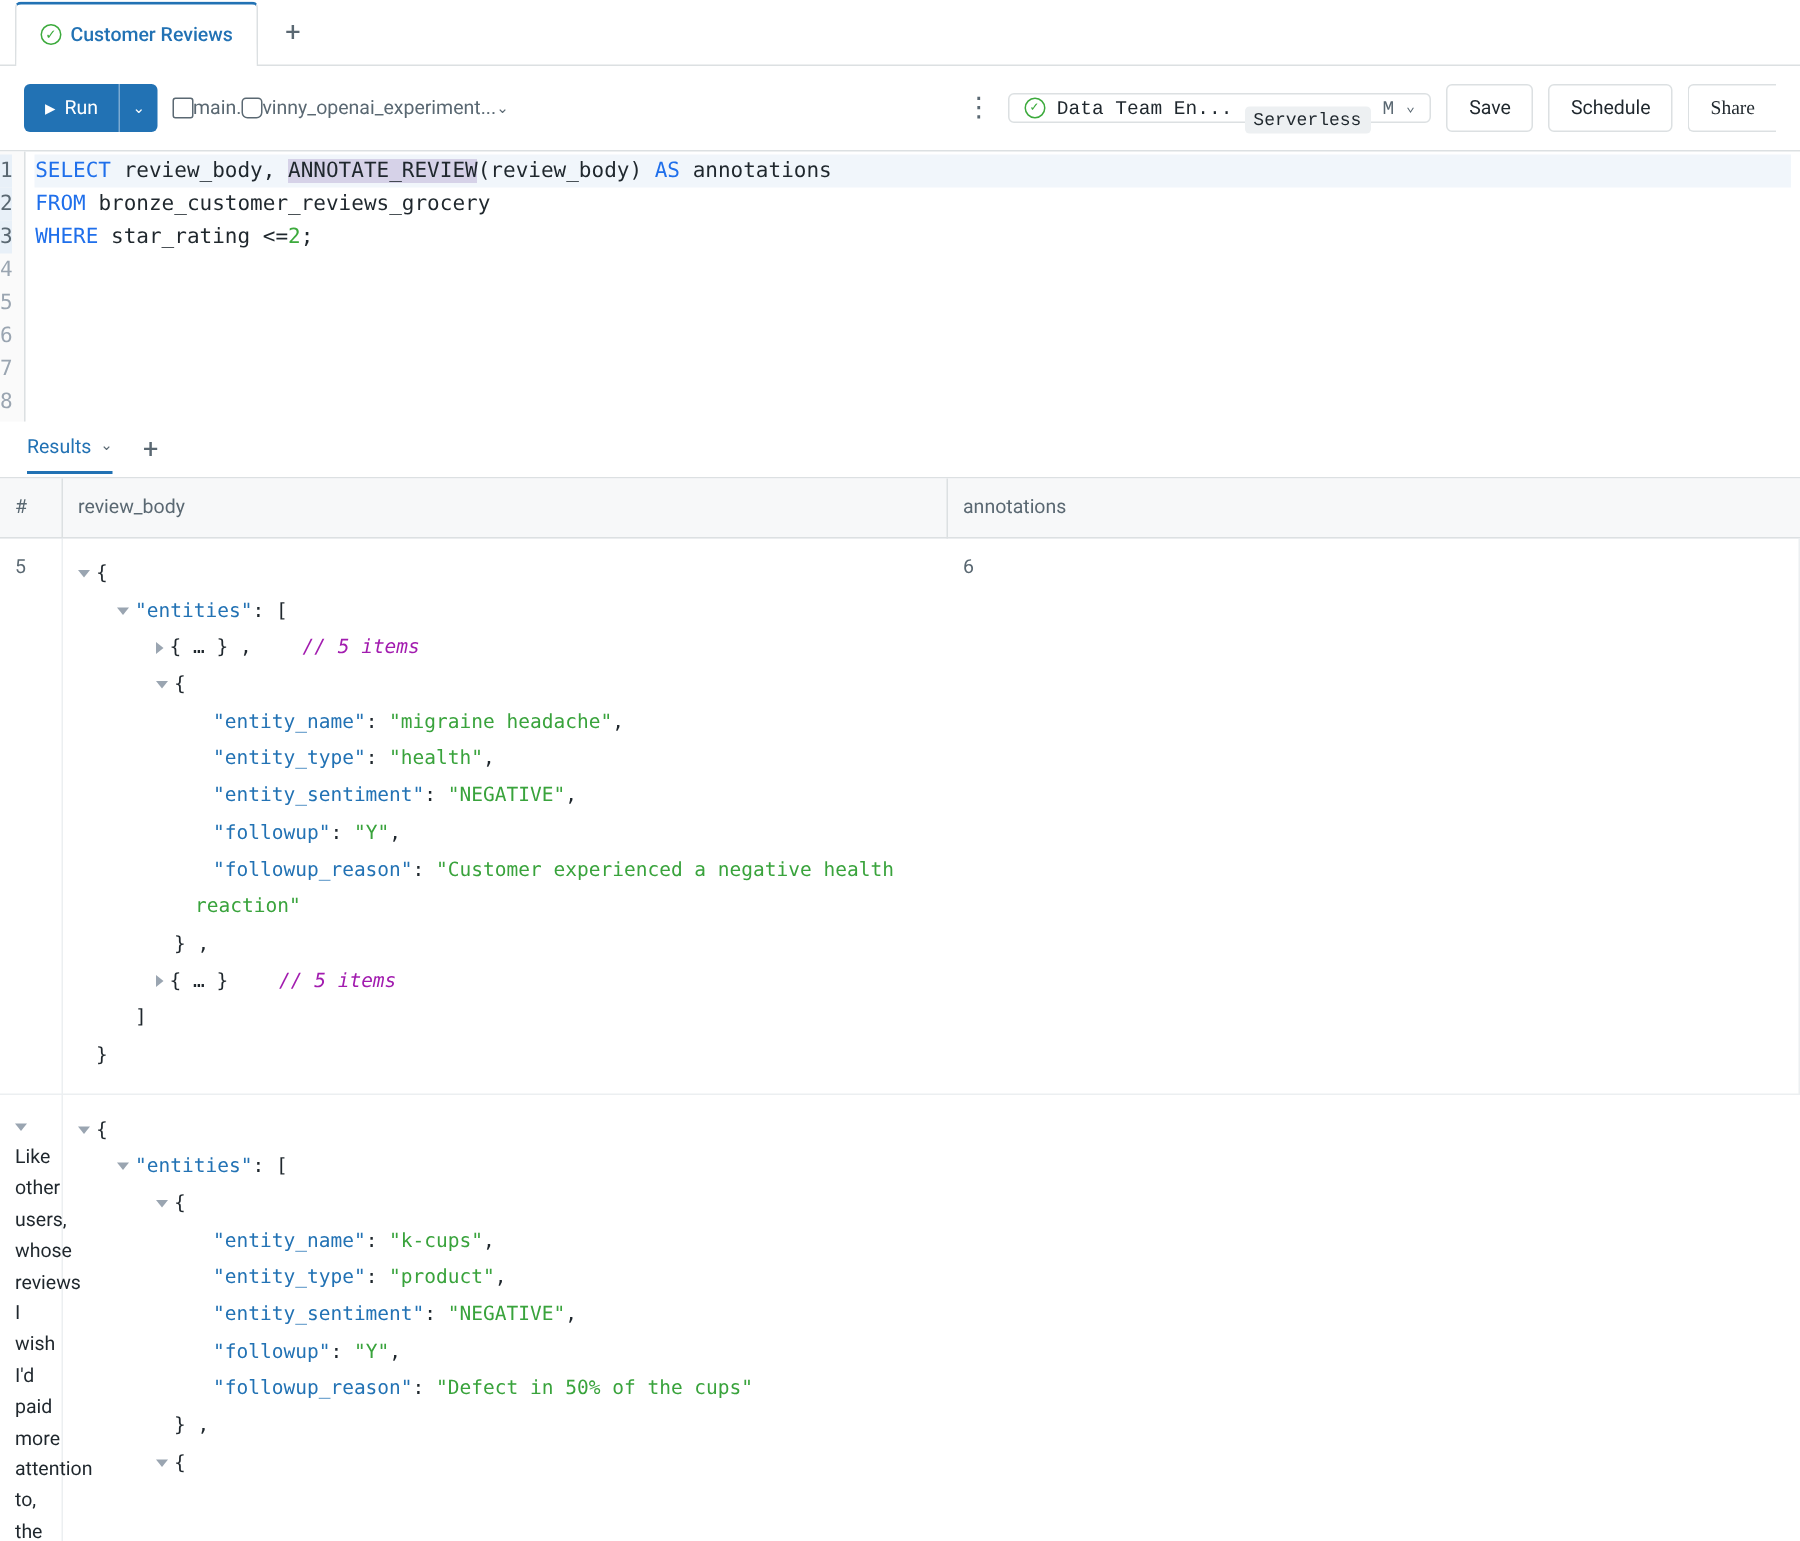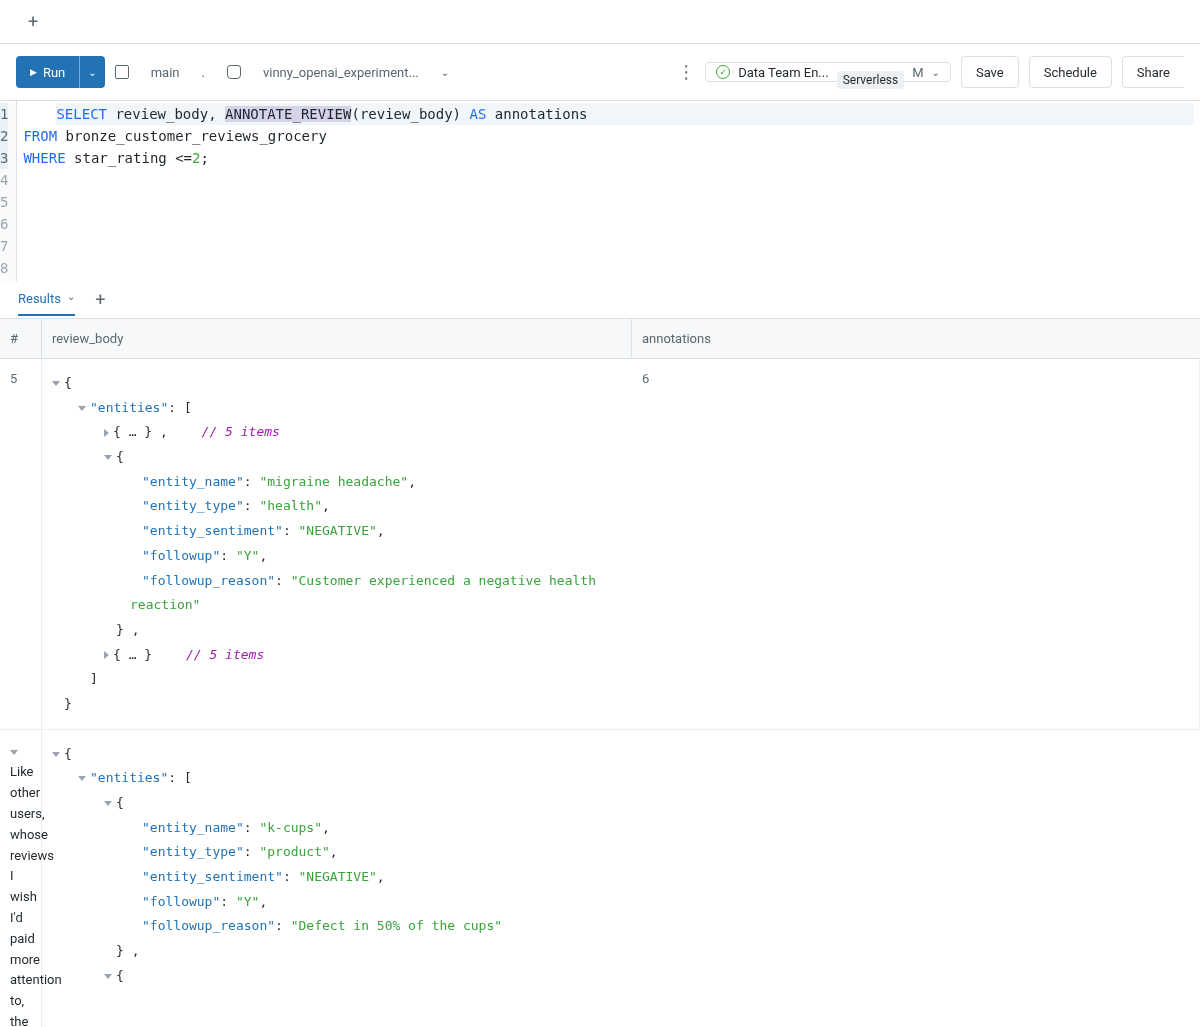--- a/index.html
+++ b/index.html
@@ -7,39 +7,39 @@
 .tab-bar { display: flex; align-items: center; border-bottom: 1px solid #dce0e2; height: 44px; padding-left: 10px; }
 .tab { display: flex; align-items: center; gap: 6px; padding: 0 16px; height: 100%; border: 1px solid #dce0e2; border-bottom: none; border-top: 2px solid #2272b4; border-radius: 4px 4px 0 0; color: #2272b4; font-weight: 500; background: #fff; margin-bottom: -1px; }
 .tab .check { width: 14px; height: 14px; border: 1.5px solid #3caa3c; border-radius: 50%; display: flex; align-items: center; justify-content: center; }
 .tab .check::after { content: "✓"; font-size: 9px; color: #3caa3c; }
 .new-tab { margin-left: 18px; color: #5a6872; font-size: 18px; cursor: pointer; }
 .toolbar { display: flex; align-items: center; padding: 12px 16px; gap: 10px; border-bottom: 1px solid #dce0e2; }
 .run-btn { display: flex; align-items: flex-start; background: #2272b4; color: #fff; border-radius: 4px; overflow: hidden; height: 32px; }
 .run-main { display: flex; align-items: center; gap: 6px; padding: 0 14px; height: 100%; }
 .run-main::before { content: "▶"; font-size: 9px; }
 .run-caret { border-left: 1px solid rgba(255,255,255,0.4); padding: 0 8px; height: 100%; display: flex; align-items: center; font-size: 10px; }
-.breadcrumb { display: flex; align-items: center; gap: 22px; color: #5a6872; }
+.breadcrumb { display: flex; align-items: center; gap: 0; color: #5a6872; }
 .dbicon { display: inline-block; width: 14px; height: 14px; border: 1.5px solid #5a6872; border-radius: 2px; }
 .dbicon.cyl { border-radius: 3px 3px 4px 4px; }
 .bcaret { font-size: 10px; color: #5a6872; }
 .spacer { flex: 1; }
 .kebab { font-size: 18px; color: #5a6872; cursor: pointer; letter-spacing: 0; line-height: 1; }
-.pill { display: flex; align-items: center; gap: 8px; border: 1px solid #dce0e2; border-radius: 4px; height: 20px; padding: 0 10px; }
+.pill { display: flex; align-items: center; gap: 8px; border: 1px solid #dce0e2; border-radius: 4px; height: 20px; padding: 0 10px; font-family: Liberation Mono, monospace; }
 .pill .ok { width: 14px; height: 14px; border: 1.5px solid #3caa3c; border-radius: 50%; display: flex; align-items: center; justify-content: center; }
 .pill .ok::after { content: "✓"; font-size: 9px; color: #3caa3c; }
 .pill .srv { background: #edf0f2; padding: 2px 6px; border-radius: 3px; font-size: 12px; margin-top: 16px; }
 .pill .size { color: #5a6872; }
 .btn { border: 1px solid #dce0e2; border-radius: 4px; height: 32px; padding: 0 14px; display: flex; align-items: center; background: #fff; cursor: pointer; text-align: center; }
 .editor { display: flex; font-family: ui-monospace, "SF Mono", Menlo, Consolas, monospace; font-size: 14px; line-height: 22px; }
 .gutter { text-align: right; color: #9aa5b1; background: #fafafa; padding: 2px 8px 2px 0; user-select: none; border-right: 1px solid #dce0e2; }
 .gutter div { height: 22px; }
 .gutter .active { background: #e8f0f8; color: #5a6872; }
 .code { padding: 2px 6px; white-space: pre; flex: 1; }
 .code-line { height: 22px; }
-.code-line.cursor-line { background: #f1f6fb; margin-left: 33px; }
+.code-line.cursor-line { background: #f1f6fb; }
 .kw { color: #1f6feb; }
 .fn { background: #d6d2e8; color: #1f272d; }
 .num { color: #3caa3c; }
 .op { color: #1f272d; }
 .result-tabs { display: flex; align-items: center; border-bottom: 1px solid #dce0e2; padding: 8px 18px 0; gap: 20px; }
 .rtab { color: #2272b4; padding-bottom: 8px; border-bottom: 2px solid #2272b4; display: flex; gap: 6px; }
 .rplus { color: #5a6872; font-size: 18px; padding-bottom: 8px; cursor: pointer; }
 .grid { display: grid; grid-template-columns: 42px 590px 1fr; }
 .gh { background: #f7f8f9; border-bottom: 1px solid #dce0e2; padding: 12px 10px; color: #5a6872; font-weight: 400; }
 .gh.idx { border-right: 1px solid #dce0e2; }
@@ -56,20 +56,24 @@
 .ind3 { padding-left: 78px; }
 .key { color: #2272b4; }
 .str { color: #39a33c; }
 .punct { color: #1f272d; }
 .comment { color: #a21caf; font-style: italic; margin-left: 26px; }
 </style>
 </head>
 <body>
 
 <div class="tab-bar">
+  <div class="tab">
+    <span class="check"></span>
+    <span>Customer Reviews</span>
+  </div>
   <div class="new-tab">+</div>
 </div>
 
 <div class="toolbar">
   <div class="run-btn">
     <div class="run-main">
         <span>Run</span>
       </div>
     <div class="run-caret">⌄</div>
   </div>
@@ -89,21 +93,21 @@
     <span class="srv">Serverless</span>
     <span class="size">M</span>
     <span class="bcaret">⌄</span>
   </div>
   <div class="btn">
       <span>Save</span>
     </div>
   <div class="btn">
       <span>Schedule</span>
     </div>
-  <div class="btn" style="border-right:none;border-radius:4px 0 0 4px;">
+  <div class="btn" style="border-right:none;border-radius:4px 0 0 4px;font-family:Liberation Serif, serif;">
       <span>Share</span>
     </div>
 </div>
 
 <div class="editor">
   <div class="gutter" id="gutter">
       <div class="active">1</div>
       <div class="active">2</div>
       <div class="active">3</div>
       <div>4</div>

